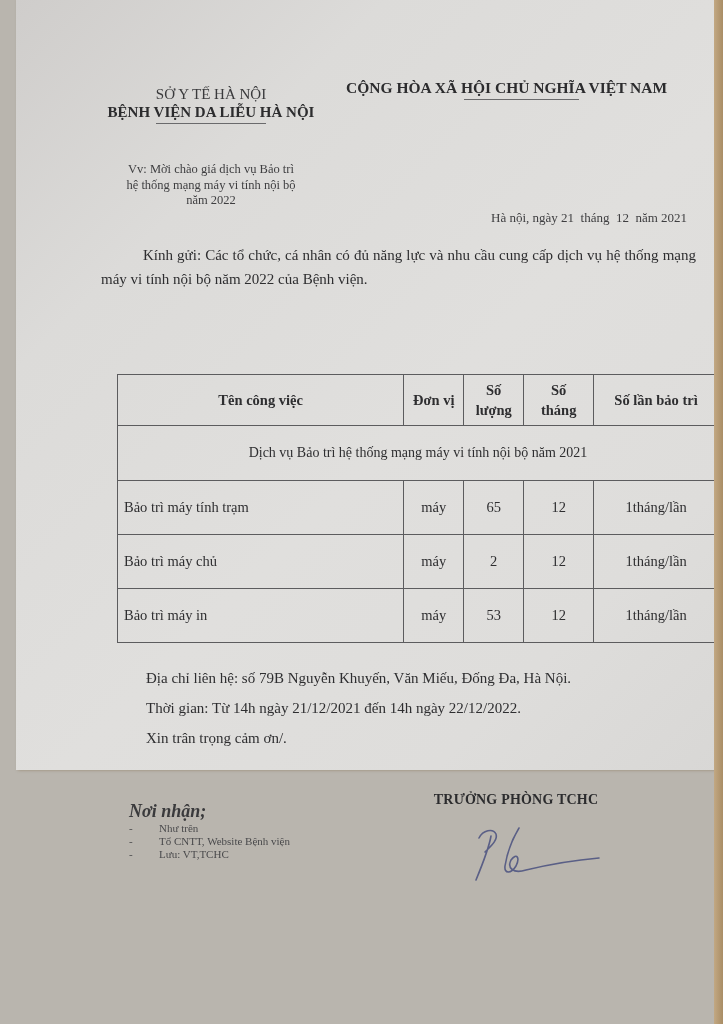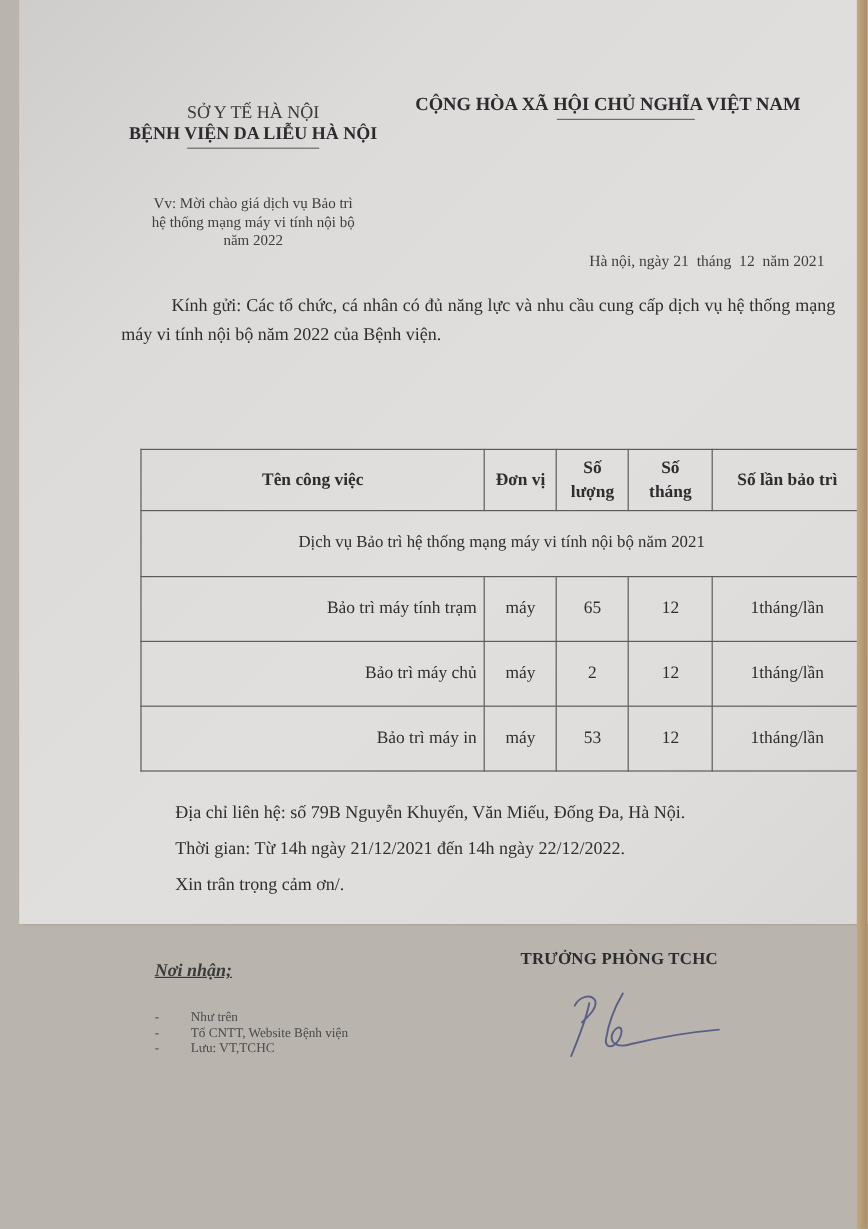--- a/index.html
+++ b/index.html
@@ -88,36 +88,36 @@
       height: 50px;
       text-align: center;
       line-height: 20px;
     }
     table.work td.section {
       height: 54px;
       text-align: center;
       font-size: 14px;
     }
     table.work td { height: 53px; }
-    td.name { text-align: right; padding-left: 8px; }
+    td.name { text-align: left; padding-left: 8px; }
     td.c { text-align: center; }
 
     .closing {
       left: 85px; top: 659px; width: 595px;
       font-size: 15px; line-height: 22px; color: #2e2e30;
     }
     .closing p { margin: 0; }
     .closing .gap { margin-top: 8px; }
     .closing .ind { padding-left: 45px; }
 
     .recipients {
       left: 113px; top: 801px;
       font-size: 11px; color: #4a4a4c;
     }
-    .recipients .title { font-style: italic; font-weight: bold; font-size: 15px; margin-bottom: 24px; color: #3a3a3c; text-decoration: underline; }
+    .recipients .title { font-style: italic; font-weight: bold; font-size: 18px; margin-bottom: 0; color: #3a3a3c; }
     .recipients ul { list-style: none; margin: 0; padding: 0; }
     .recipients li { line-height: 13px; position: relative; padding-left: 30px; }
     .recipients li .dash { position: absolute; left: 0; }
 
     .signature {
       left: 385px; top: 792px; width: 230px;
       text-align: center;
     }
     .signature .role { font-size: 14px; font-weight: bold; color: #2c2c2e; letter-spacing: 0.2px; }
     .signature .sig { height: 70px; position: relative; }

